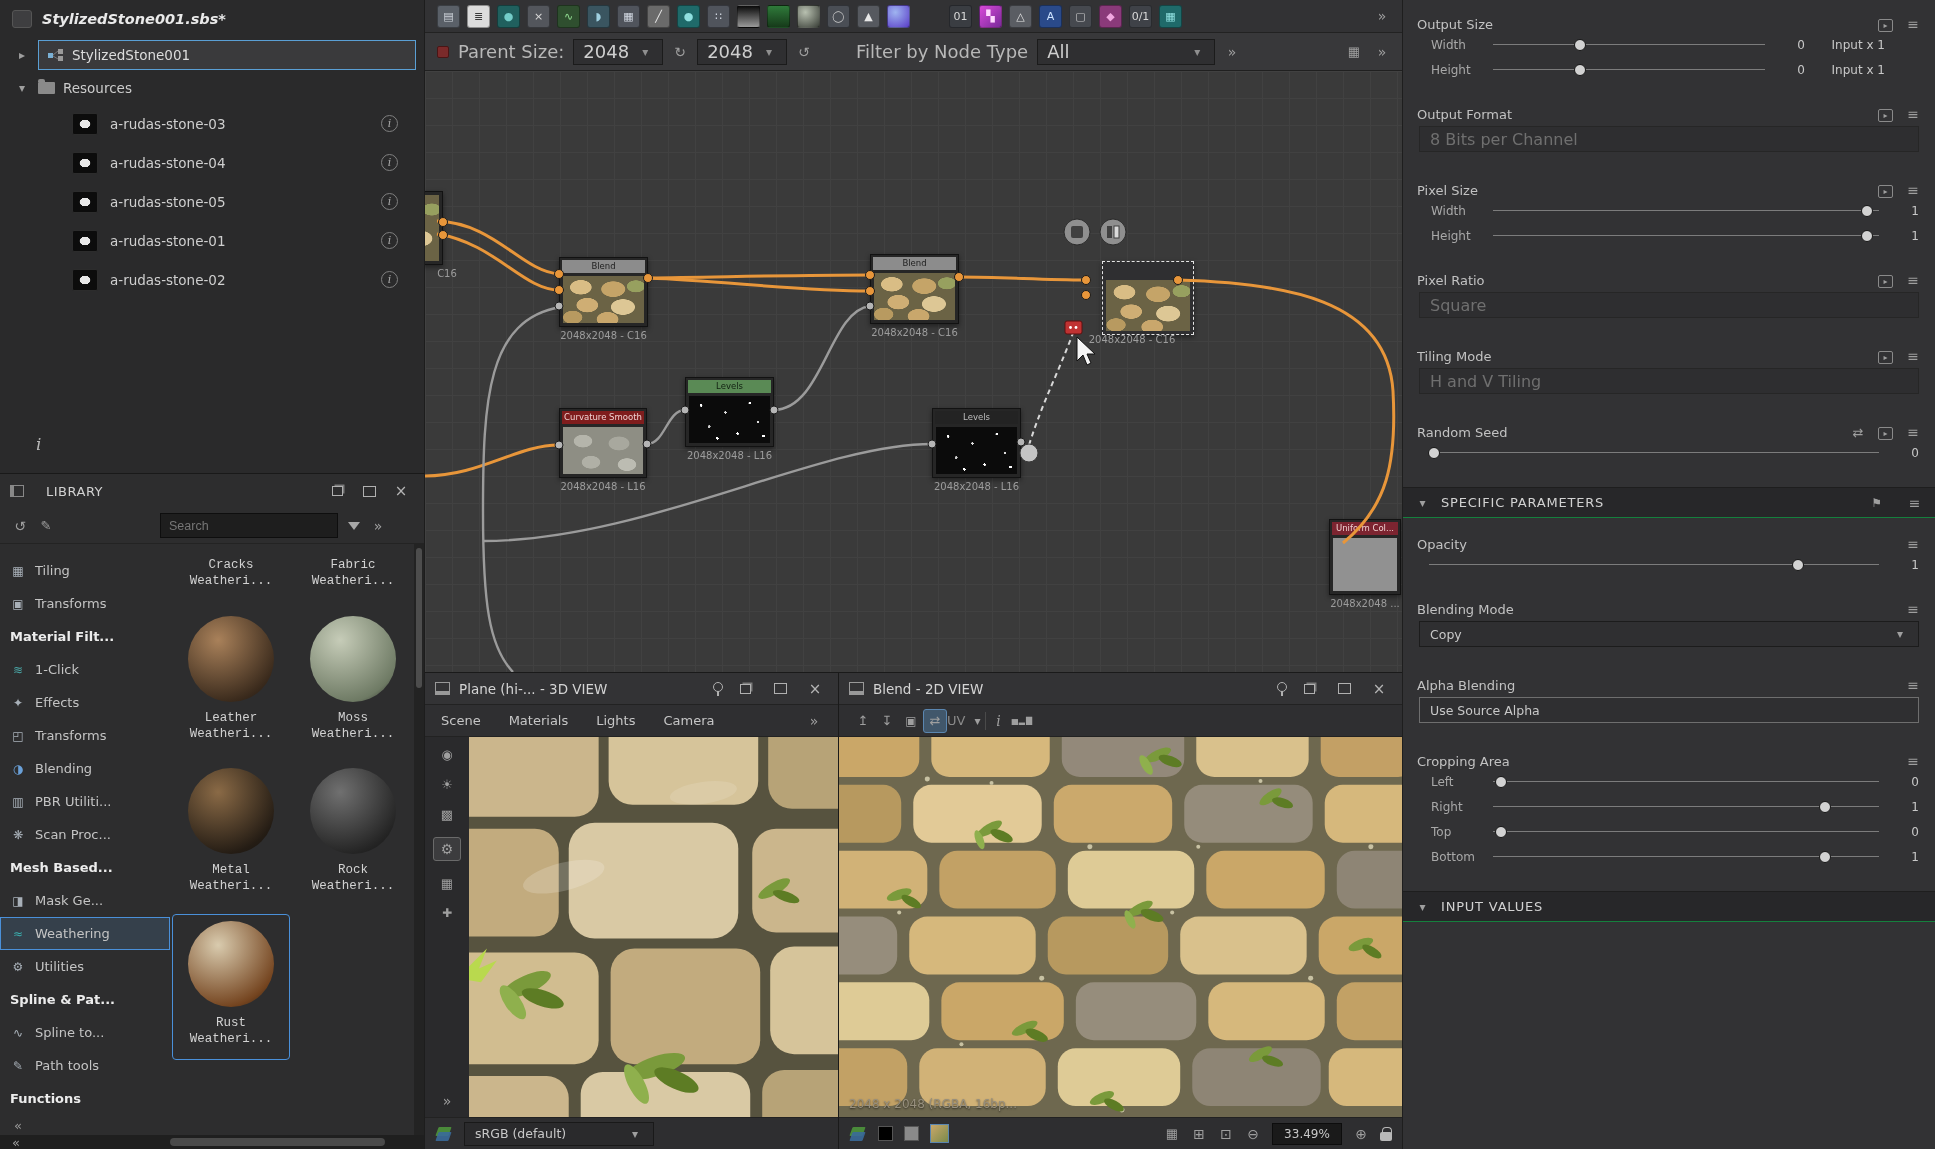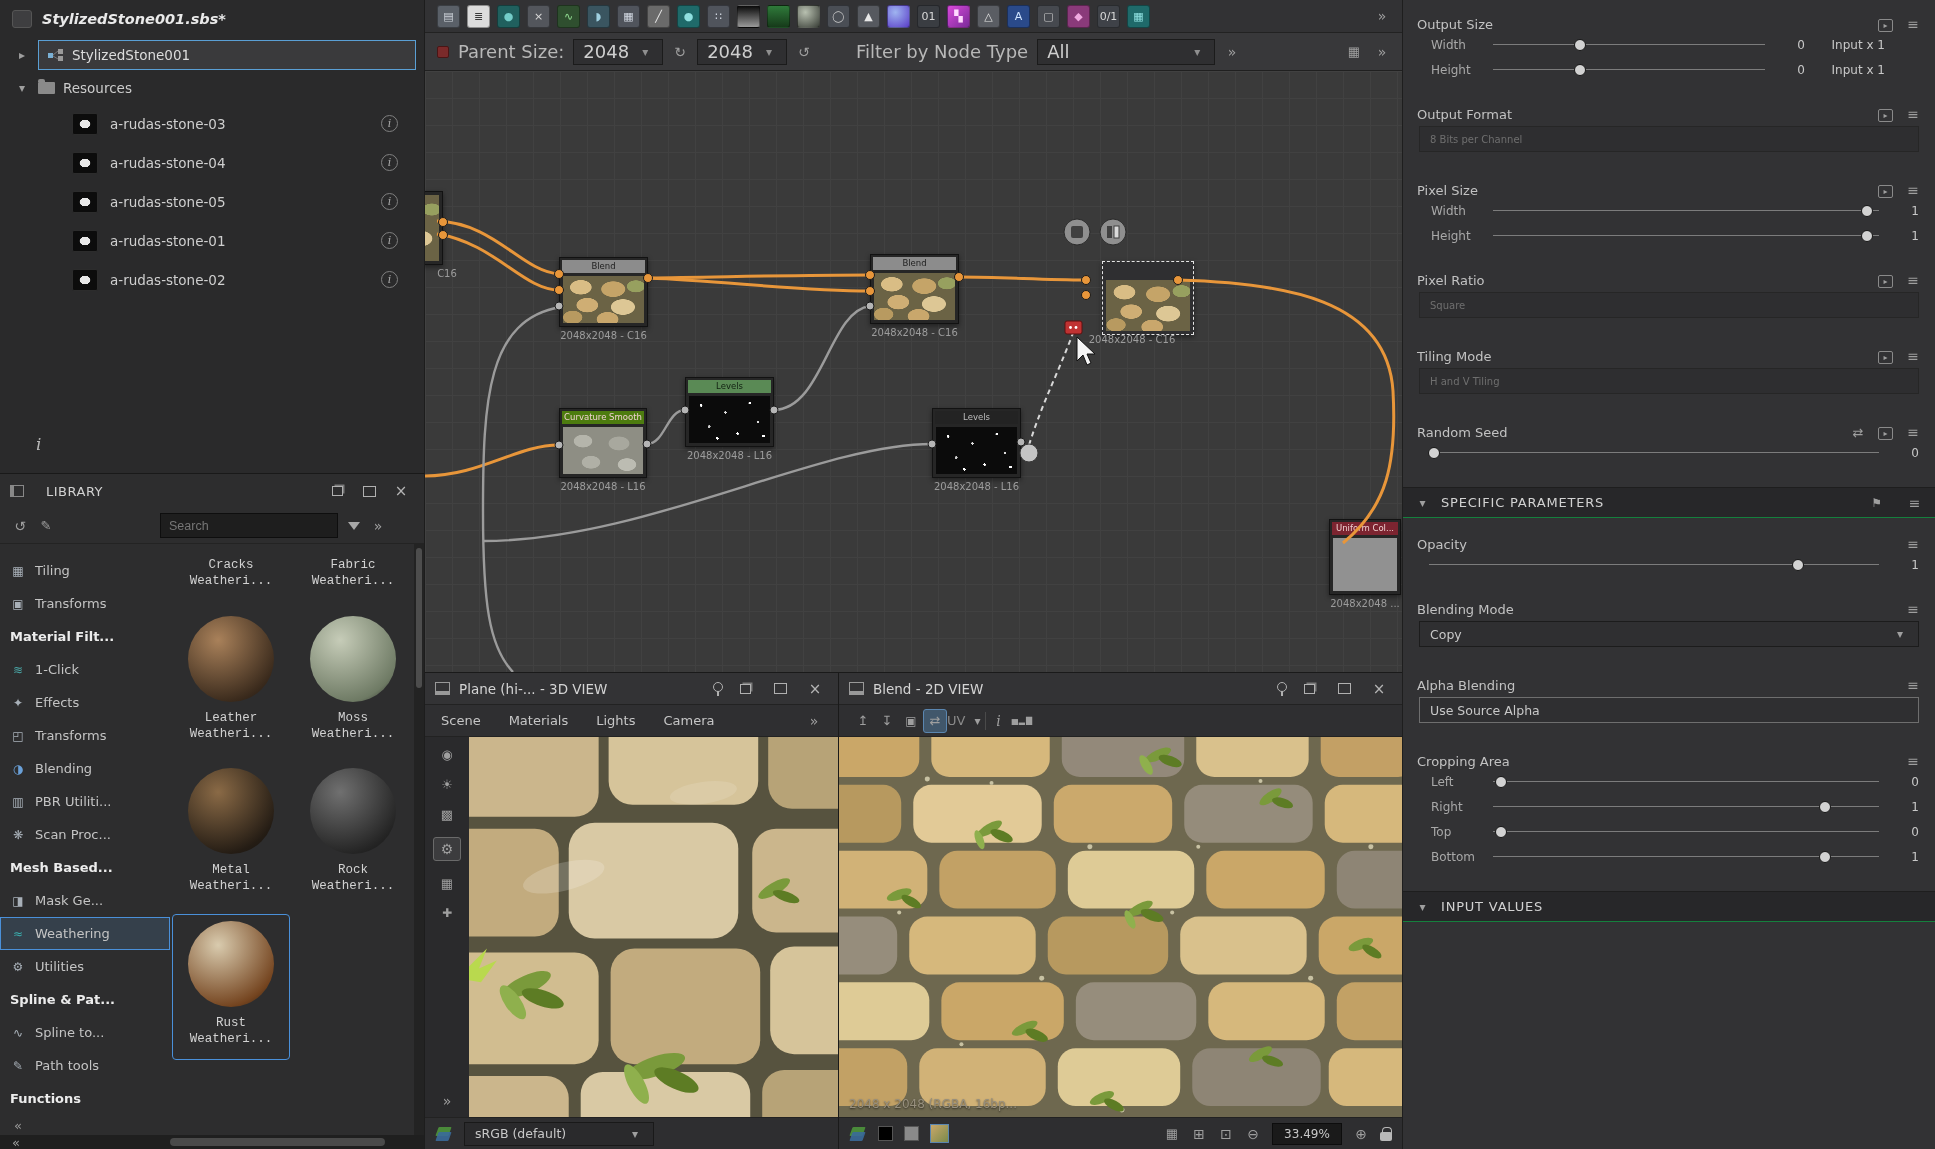--- a/index.html
+++ b/index.html
@@ -110,21 +110,21 @@
     background-image:linear-gradient(#414141 1px, transparent 1px),linear-gradient(90deg,#414141 1px, transparent 1px);
     background-size:27px 27px; }
   #graph-nodes{ position:absolute; inset:0; z-index:1; }
   #graph-svg{ position:absolute; inset:0; z-index:2; pointer-events:none; }
   .gnode{ position:absolute; background:#262626; border:1px solid #121212; box-shadow:0 2px 5px rgba(0,0,0,.45); padding:2px; }
   .gnode.sel{ border:1px dashed #e4e4e4; }
   .nhd{ height:13px; font-size:8.5px; line-height:13px; text-align:center; overflow:hidden; white-space:nowrap; margin-bottom:2px; }
   .hd-gray{ background:#8c8c8c; color:#1e1e1e; }
   .hd-green{ background:#5a8a55; color:#122112; }
   .hd-dark{ background:#232323; color:#bdbdbd; }
-  .hd-red{ background:#4d7c0f; color:#f0d2d2; }
+  .hd-red{ background:#7f1d1d; color:#f0d2d2; }
   .hd-maroon{ background:#7c2430; color:#f0d2d2; }
   .nth{ position:absolute; left:3px; right:3px; top:18px; bottom:3px; }
   .nth.noh{ top:3px; }
   .gcap{ position:absolute; font-size:10px; color:#9c9c9c; text-align:center; white-space:nowrap; overflow:hidden; z-index:1; }
   .th-stone{ background:
     radial-gradient(18px 12px at 22% 24%, #d9bd85 58%, transparent 62%),
     radial-gradient(20px 13px at 62% 28%, #c5a468 58%, transparent 62%),
     radial-gradient(15px 10px at 90% 22%, #97a05f 58%, transparent 62%),
     radial-gradient(18px 12px at 30% 62%, #cfae74 58%, transparent 62%),
     radial-gradient(20px 13px at 74% 66%, #ddc795 58%, transparent 62%),
@@ -179,21 +179,21 @@
   #props{ position:absolute; left:1402px; top:0; right:0; height:100%; background:#323234; border-left:1px solid #1e1e1e; padding-top:4px; overflow:hidden; }
   .prop-head, .prop-sub{ display:flex; align-items:flex-end; height:28px; padding:0 14px; color:#c2c2c2; font-size:13px; }
   .slider-row{ display:flex; align-items:center; height:25px; padding:0 16px 0 28px; font-size:12px; color:#a8a8a8; }
   .slider-row.nolbl{ padding-left:16px; }
   .sl-lbl{ width:52px; flex:none; }
   .track{ flex:1; position:relative; height:14px; margin:0 10px; }
   .track::before{ content:""; position:absolute; left:0; right:0; top:6.5px; height:1px; background:#7c7c7c; }
   .knob{ position:absolute; top:1px; width:12px; height:12px; border-radius:50%; background:#d2d2d2; border:1px solid #161616; transform:translateX(-50%); }
   .val{ width:30px; text-align:right; color:#c8c8c8; flex:none; }
   .extra{ width:80px; text-align:right; color:#c8c8c8; flex:none; margin-right:34px; font-size:12px; }
-  .dsel{ margin:4px 16px 6px; height:26px; background:#2e2e30; border:1px solid #262626; color:#6f6f6f; display:flex; align-items:center; padding:0 10px; font-size:10px; }
+  .dsel{ margin:4px 16px 6px; height:26px; background:#2e2e30; border:1px solid #262626; color:#6f6f6f; display:flex; align-items:center; padding:0 10px; font-size:16px; }
   .sel{ margin:4px 16px 6px; height:26px; background:#2f2f31; border:1px solid #1c1c1c; color:#c8c8c8; display:flex; align-items:center; padding:0 10px; font-size:12.5px; }
   .selbox{ margin:4px 16px 6px; height:26px; background:#2f2f31; border:1px solid #6e6e6e; color:#c8c8c8; display:flex; align-items:center; padding:0 10px; font-size:12.5px; }
   .pbar{ height:31px; background:#272729; border-top:1px solid #1e1e1e; border-bottom:1px solid #15803d; display:flex; align-items:center; gap:10px; padding:0 12px; margin:10px 0 6px; font-size:13px; letter-spacing:.8px; color:#d2d2d2; }
   .pgroup-gap{ height:12px; }
   .exp-ic{ width:15px; height:13px; border:1px solid #8a8a8a; border-radius:2px; display:inline-flex; align-items:center; justify-content:center; margin-left:12px; }
   .exp-ic::before{ content:"\25B8"; font-size:8px; color:#9f9f9f; }
   .ic-right{ margin-left:12px; color:#9f9f9f; }
 </style>
 </head>
 <body>
@@ -396,21 +396,21 @@
       <div class="tool-i" style="background: rgb(80, 84, 92); color: rgb(210, 216, 226);">▦</div>
       <div class="tool-i" style="background: rgb(106, 106, 106); color: rgb(232, 232, 232);">╱</div>
       <div class="tool-i" style="background: rgb(31, 106, 106); color: rgb(143, 224, 224);">●</div>
       <div class="tool-i" style="background: rgb(80, 84, 92); color: rgb(216, 222, 232);">∷</div>
       <div class="tool-i" style="background: linear-gradient(rgb(10, 10, 10), rgb(154, 154, 154)); color: rgb(255, 255, 255);"></div>
       <div class="tool-i" style="background: linear-gradient(rgb(47, 122, 58), rgb(22, 58, 26)); color: rgb(255, 255, 255);"></div>
       <div class="tool-i" style="background: radial-gradient(circle at 35% 30%, rgb(184, 192, 176), rgb(58, 63, 56)); color: rgb(255, 255, 255);"></div>
       <div class="tool-i" style="background: rgb(74, 78, 85); color: rgb(200, 200, 200);">◯</div>
       <div class="tool-i" style="background: rgb(86, 89, 95); color: rgb(232, 232, 232);">▲</div>
       <div class="tool-i" style="background: radial-gradient(circle at 35% 30%, rgb(159, 180, 240), rgb(90, 62, 200)); color: rgb(255, 255, 255);"></div>
-      <div class="tool-i" style="background: rgb(58, 61, 66); color: rgb(216, 216, 216);">01</div>
+      <div class="tool-i" style="background: rgb(58, 61, 66); color: rgb(216, 216, 216); margin-left: 32px;">01</div>
       <div class="tool-i" style="background: linear-gradient(135deg, rgb(216, 74, 216), rgb(122, 42, 154)); color: rgb(255, 216, 255);">▚</div>
       <div class="tool-i" style="background: rgb(90, 93, 99); color: rgb(224, 224, 224);">△</div>
       <div class="tool-i" style="background: rgb(42, 74, 138); color: rgb(207, 228, 255);">A</div>
       <div class="tool-i" style="background: rgb(70, 73, 79); color: rgb(200, 200, 200);">▢</div>
       <div class="tool-i" style="background: rgb(138, 58, 122); color: rgb(240, 168, 224);">◆</div>
       <div class="tool-i" style="background: rgb(63, 66, 72); color: rgb(216, 216, 216);">0/1</div>
       <div class="tool-i" style="background: rgb(31, 106, 106); color: rgb(143, 224, 224);">▦</div>
       <span class="pico g-more" style="margin-left:auto"></span>
   </div>
 

